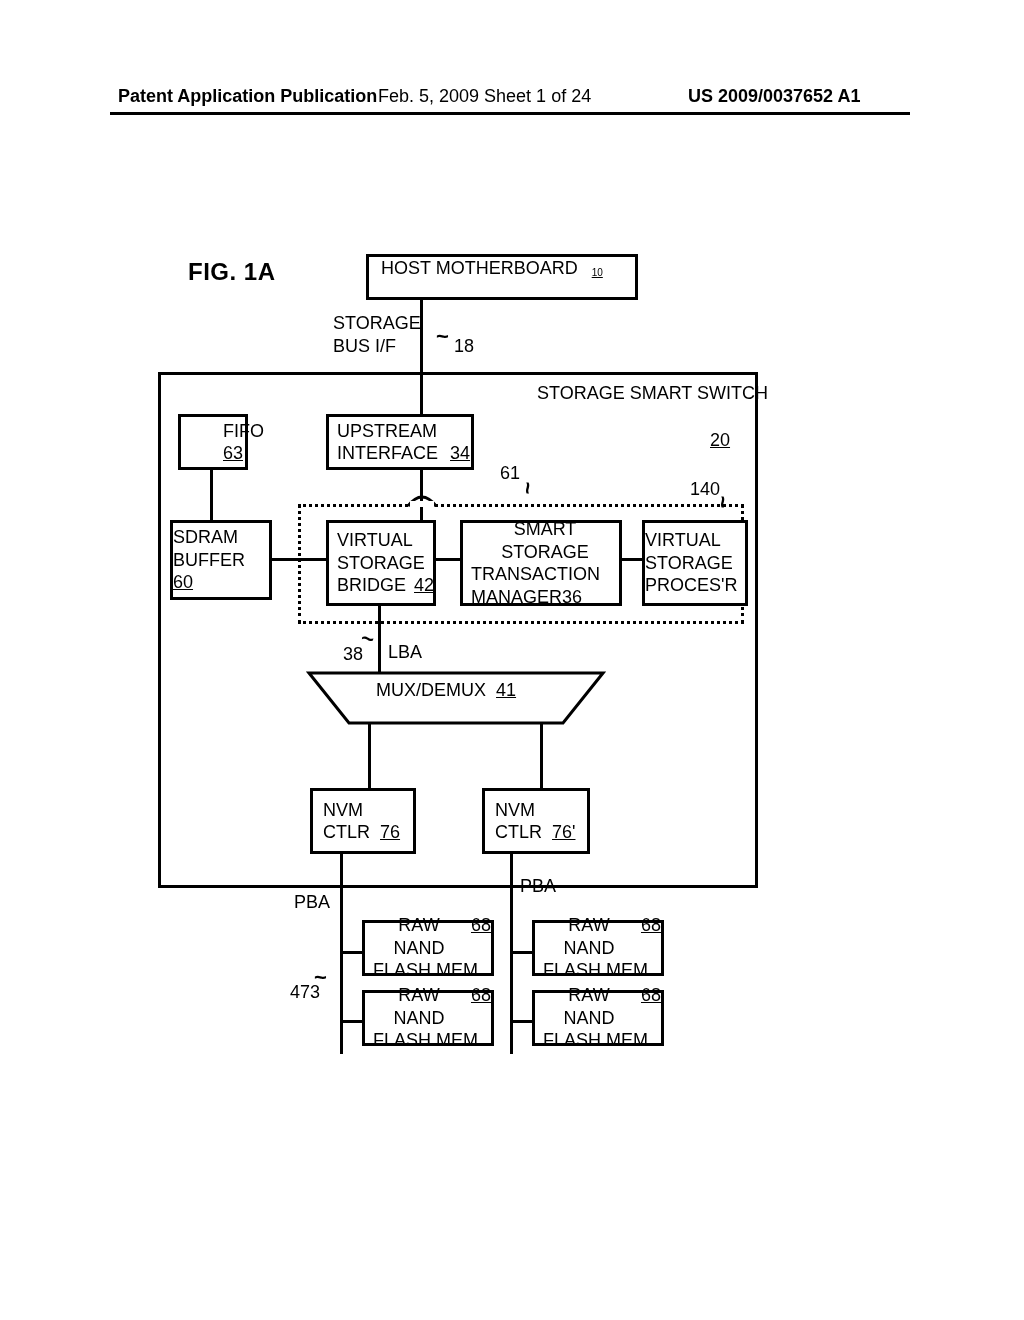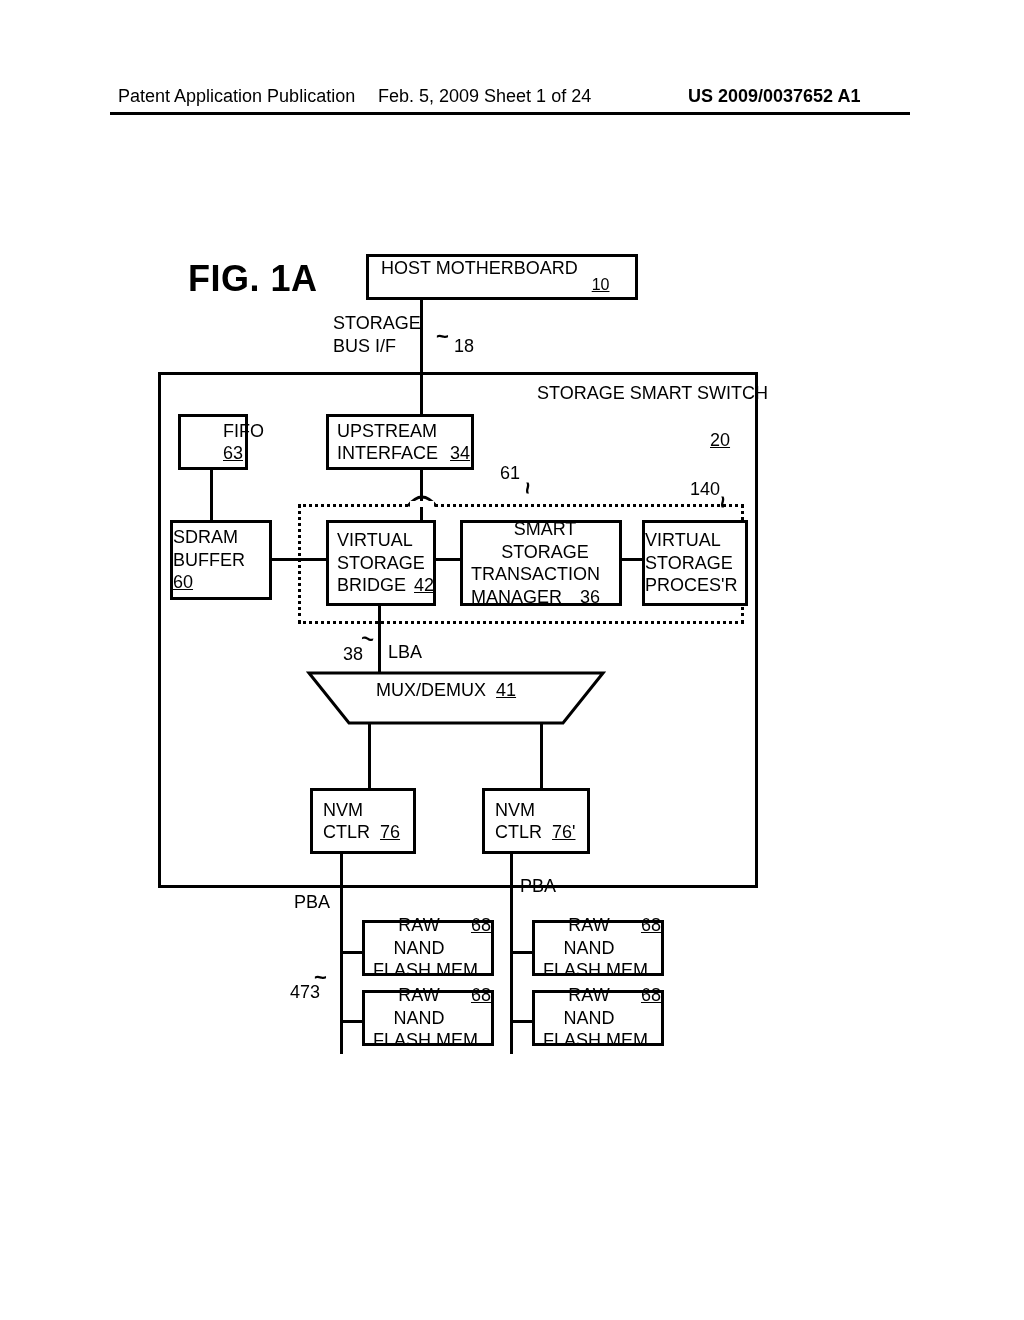--- a/index.html
+++ b/index.html
@@ -16,36 +16,36 @@
     width: 1024px;
     height: 1320px;
   }
   .hdr {
     position: absolute;
     top: 86px;
     left: 0;
     width: 1024px;
     font-size: 18px;
   }
-  .hdr .lft { position: absolute; left: 118px; font-weight: normal; }
+  .hdr .lft { position: absolute; left: 118px; font-weight: bold; }
   .hdr .mid { position: absolute; left: 378px; }
   .hdr .rgt { position: absolute; left: 688px; font-weight: bold; }
   .hdr-line {
     position: absolute;
     top: 112px;
     left: 110px;
     width: 800px;
     height: 3px;
     background: #000;
   }
   .fig-label {
     position: absolute;
     top: 258px;
     left: 188px;
-    font-size: 36px;
+    font-size: 24px;
     font-weight: bold;
     letter-spacing: 0.5px;
   }
   .box {
     position: absolute;
     border: 3px solid #000;
     background: #fff;
     display: flex;
     flex-direction: column;
     align-items: flex-start;
@@ -96,21 +96,21 @@
     <div class="lft">Patent Application Publication</div>
     <div class="mid">Feb. 5, 2009  Sheet 1 of 24</div>
     <div class="rgt">US 2009/0037652 A1</div>
   </div>
   <div class="hdr-line"></div>
 
   <div class="fig-label">FIG. 1A</div>
 
   <div class="box" style="left:366px; top:254px; width:272px; height:46px; flex-direction:row; justify-content:flex-start; padding-left:12px; gap:8px;">
     <span>HOST MOTHERBOARD</span>
-    <span class="ref" style="margin-left:6px; align-self:flex-end; margin-bottom:2px; font-size:16px;">10</span>
+    <span class="ref" style="margin-left:6px; align-self:flex-end; margin-bottom:18px; font-size:10px;">10</span>
   </div>
 
   <div class="conn vv" style="left:420px; top:300px; height:120px;"></div>
 
   <div class="txt" style="left:333px; top:313px;">STORAGE</div>
   <div class="txt" style="left:333px; top:336px;">BUS I/F</div>
   <div class="tilde" style="left:436px; top:324px;">~</div>
   <div class="txt" style="left:454px; top:336px;">18</div>
 
   <div class="outer" style="left:158px; top:372px; width:600px; height:516px;"></div>
@@ -161,21 +161,21 @@
 
   <svg class="muxsvg" style="left:405px; top:492px;" width="34" height="20">
     <path d="M 3 14 Q 17 -4 31 14" stroke="#000" stroke-width="3" fill="none"></path>
   </svg>
   <div style="position:absolute; left:410px; top:501px; width:24px; height:6px; background:#fff;"></div>
   <div class="conn vv" style="left:420px; top:508px; height:12px;"></div>
 
   <div class="box" style="left:460px; top:520px; width:162px; height:86px; align-items:flex-start; padding-left:8px;">
     <span>SMART STORAGE</span>
     <span>TRANSACTION</span>
-    <div style="display:flex; gap:18px; width:100%; align-items:baseline;">
+    <div style="display:flex; width:100%; align-items:baseline;">
       <span>MANAGER</span>
       <span class="ref">36</span>
     </div>
   </div>
 
   <div class="conn hv" style="left:436px; top:558px; width:24px;"></div>
 
   <div class="conn hv" style="left:622px; top:558px; width:20px;"></div>
 
   <div class="box" style="left:642px; top:520px; width:106px; height:86px;">

